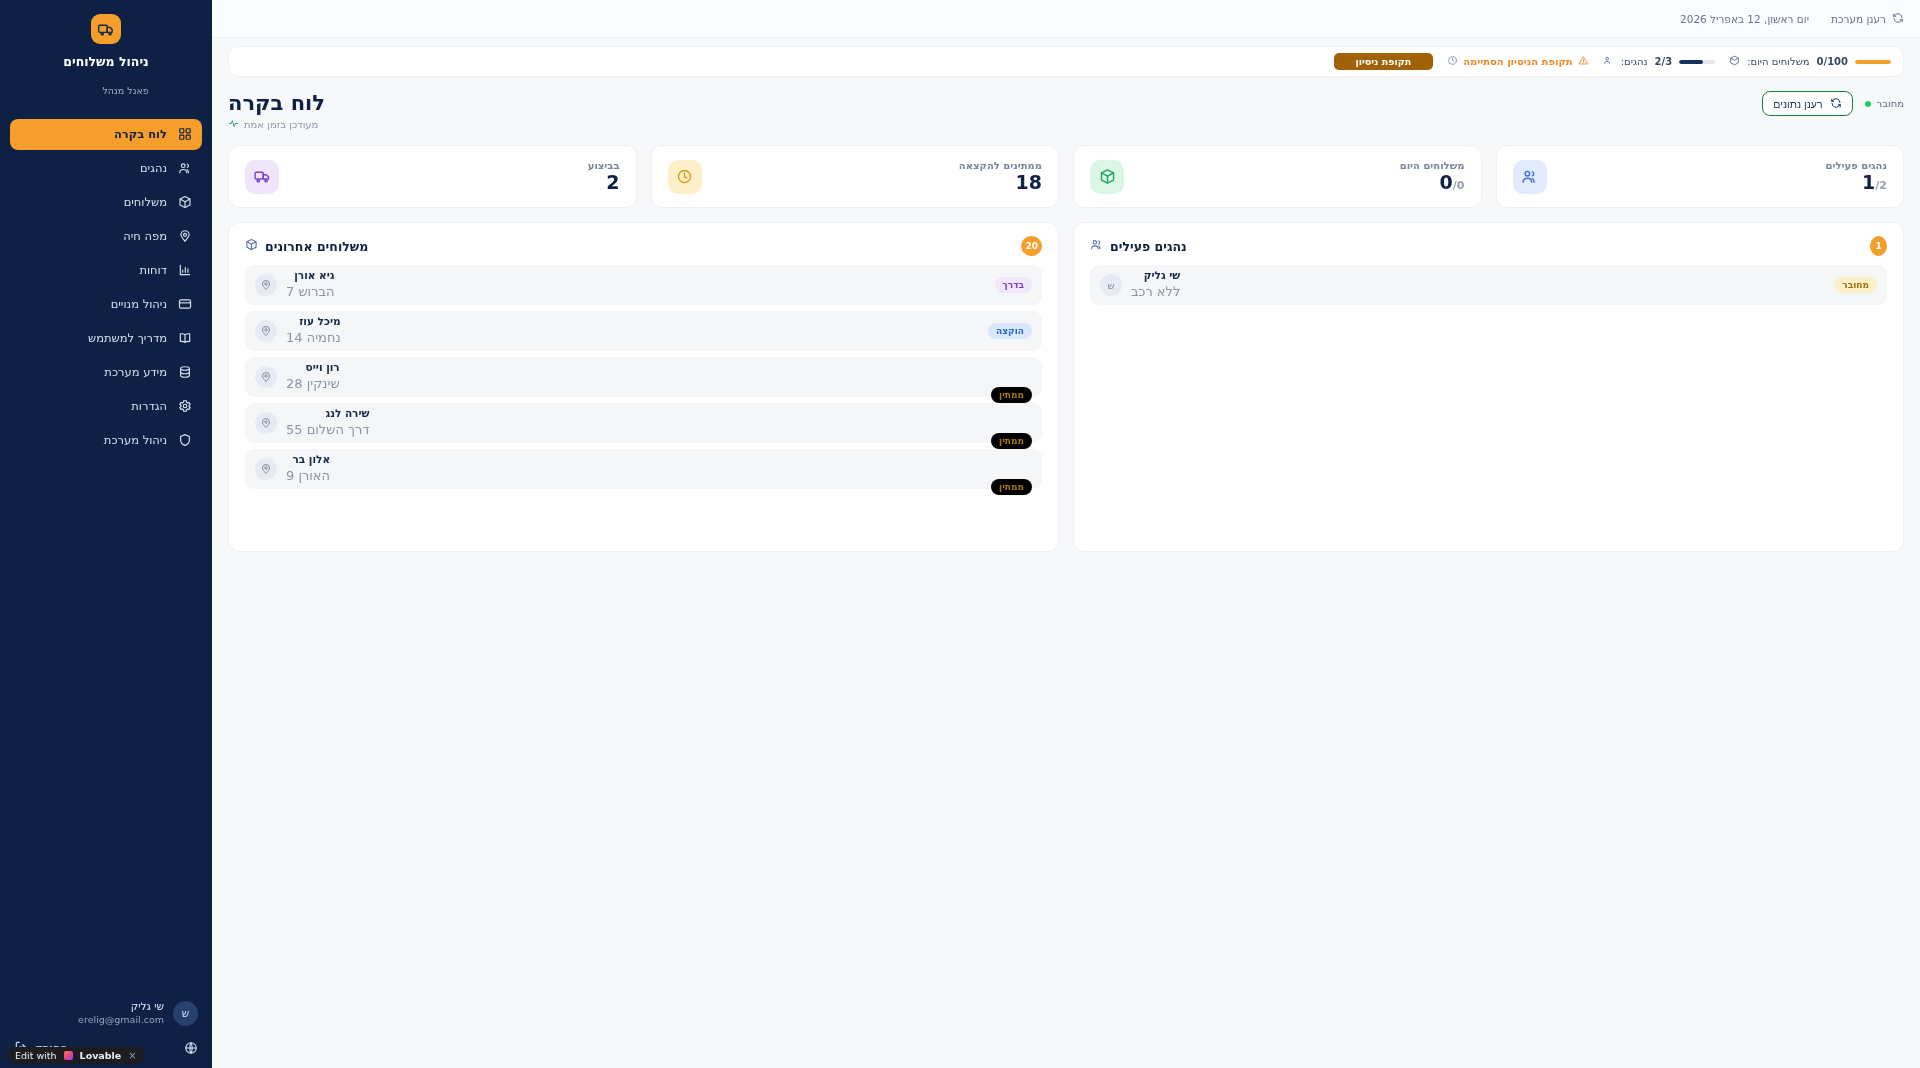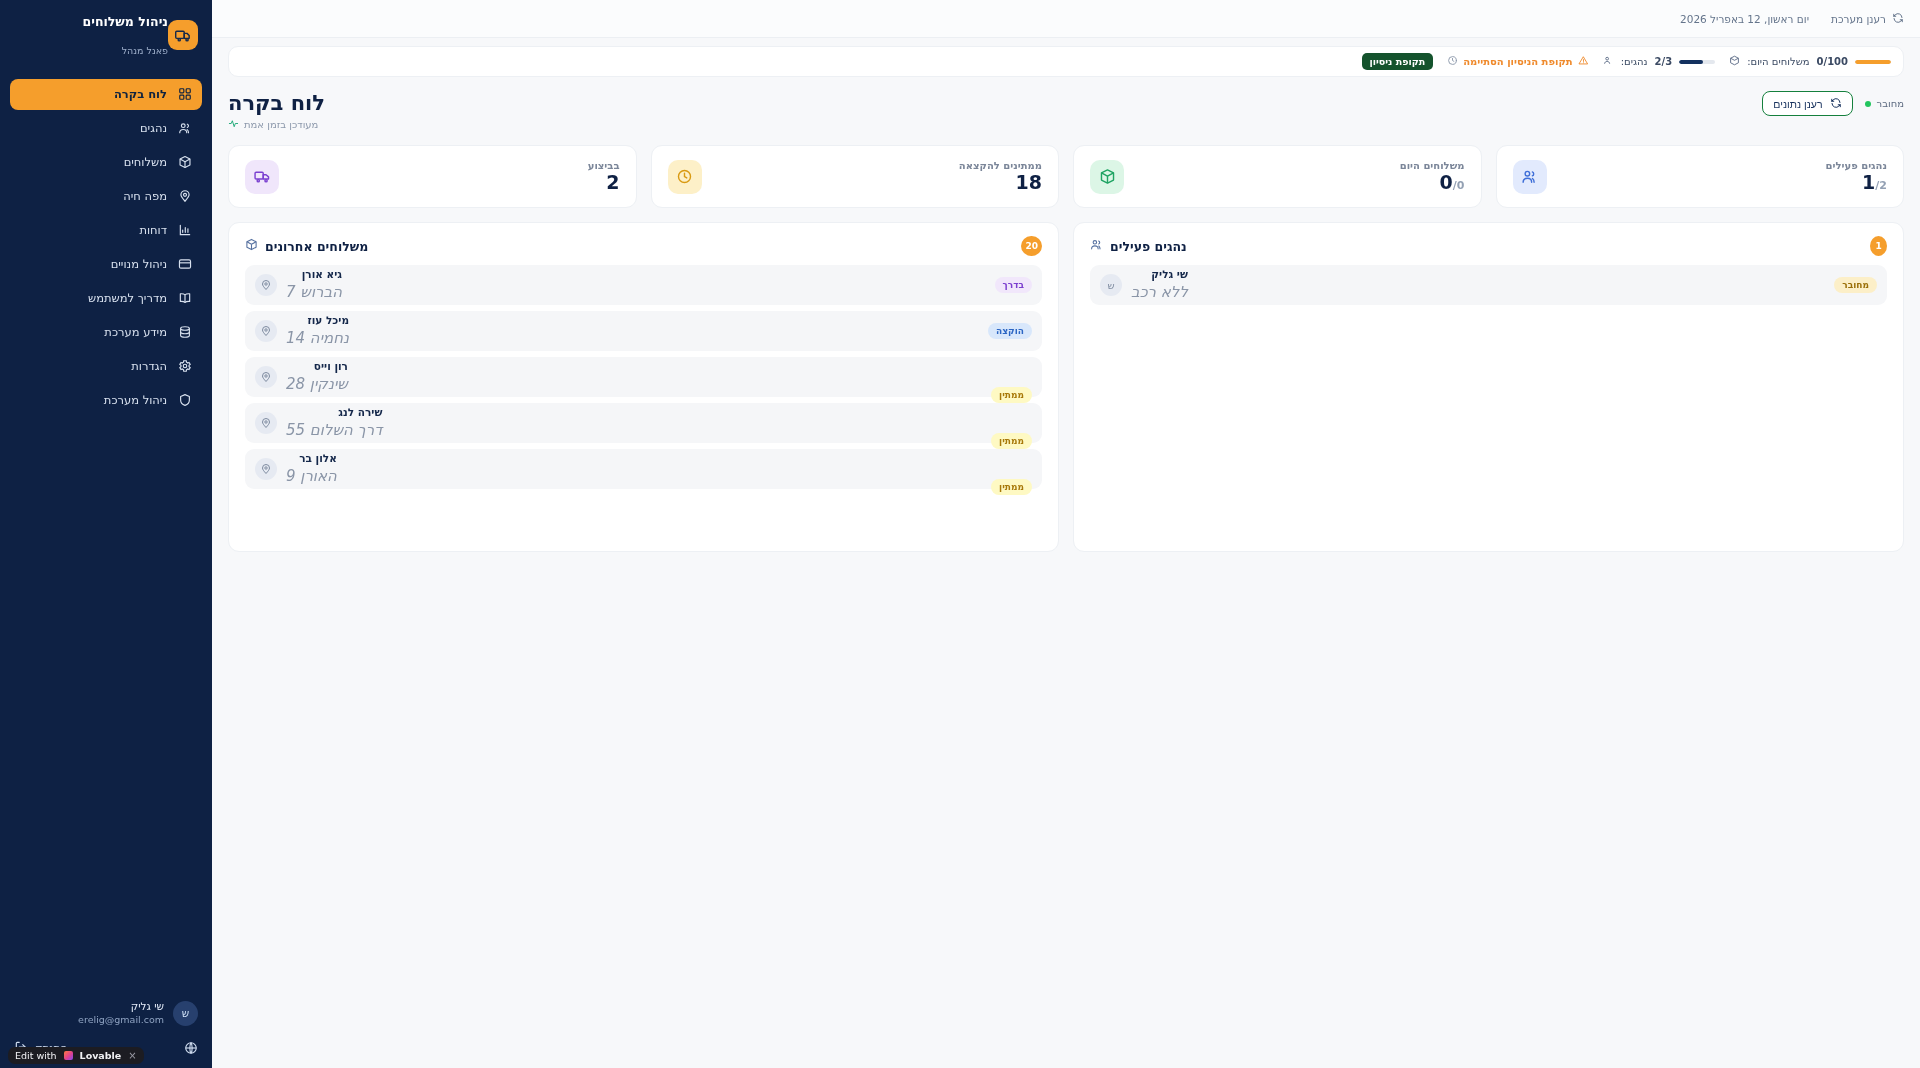--- a/index.html
+++ b/index.html
@@ -10,21 +10,21 @@
     background:#f7f8fa; color:#0f2144; overflow:hidden;
   }
   .app { display:flex; flex-direction:row-reverse; width:1920px; height:1068px; }
 
   
   .sidebar {
     width:212px; flex:0 0 212px; background:#0e2144; color:#fff;
     display:flex; flex-direction:column; position:relative;
   }
   .sb-brand { display:flex; align-items:center; justify-content:flex-start;
-    padding:14px 14px 12px 14px; }
+    gap:10px; padding:14px 14px 12px 14px;flex-direction:column; }
   .sb-logo { width:30px; height:30px; border-radius:9px; background:#f59e2c;
     display:flex; align-items:center; justify-content:center; flex:0 0 30px; }
   .sb-brand-txt { text-align:right; line-height:1.25; }
   .sb-title { font-size:12.5px; font-weight:700; color:#fff; }
   .sb-sub { font-size:9.5px; color:#9fb0cc; margin-top:15px; }
 
   .sb-nav { margin-top:10px; padding:0 10px; display:flex; flex-direction:column; gap:3px; }
   .sb-item { display:flex; align-items:center; gap:10px; height:31px;
     padding:0 10px; border-radius:8px; font-size:11.5px; color:#d7e0ee;
     cursor:pointer; justify-content:flex-start; }
@@ -61,22 +61,22 @@
   .topbar { height:38px; background:#fbfcfd; border-bottom:1px solid #eceff3;
     display:flex; align-items:center; justify-content:flex-start;
     padding:0 16px; gap:22px; }
   .tb-sync { display:flex; align-items:center; gap:6px; font-size:10.5px;
     color:#64748b; cursor:pointer; }
   .tb-date { font-size:10.5px; color:#64748b; }
 
   .banner { margin:8px 16px 0 16px; background:#fff; border:1px solid #edf0f4;
     border-radius:10px; height:31px; display:flex; align-items:center;
     justify-content:flex-start; padding:0 12px; gap:14px; }
-  .bn-badge { background:#14532d; color:#fff; font-size:9.5px; font-weight:700;
-    border-radius:5px; padding:3px 8px; }
+  .bn-badge { background:#a16207; color:#fff; font-size:9.5px; font-weight:700;
+    border-radius:5px; padding:3px 22px; }
   .bn-trial { display:flex; align-items:center; gap:5px; font-size:10px;
     color:#ef8a2c; font-weight:600; }
   .bn-stat { display:flex; align-items:center; gap:7px; font-size:10px; color:#3b4a63; }
   .bn-stat .lbl { white-space:nowrap; }
   .bar { width:36px; height:4px; border-radius:3px; background:#e4e8ee; position:relative; overflow:hidden; }
   .bar > i { position:absolute; inset:0 auto 0 0; display:block; height:100%; border-radius:3px; }
   .bar.orange > i { background:#f59e2c; }
   .bar.navy > i { background:#13315f; }
 
   .page-head { padding:14px 16px 0 16px; display:flex; align-items:flex-start;
@@ -121,25 +121,25 @@
 
   .row { background:#f5f6f8; border-radius:9px; height:40px; display:flex;
     flex-direction:row-reverse; align-items:center; justify-content:space-between;
     padding:0 10px; }
   .row-right { display:flex; flex-direction:row-reverse; align-items:center; gap:9px; }
   .row-ava { width:22px; height:22px; border-radius:50%; background:#e6eaf2;
     display:flex; align-items:center; justify-content:center; flex:0 0 22px;
     color:#7e8ba0; font-size:10px; }
   .row-txt { text-align:right; line-height:1.3; }
   .row-name { font-size:10.5px; font-weight:700; color:#14274a; }
-  .row-sub { font-size:15px; color:#8a95a7; margin-top:1px;font-style:italic; }
+  .row-sub { font-size:13px; color:#8a95a7; margin-top:1px; }
   .chip { font-size:9px; border-radius:9px; padding:3px 8px; font-weight:600; }
   .chip-purple { background:#f1e7fb; color:#7c3fcf; }
   .chip-blue { background:#d8e7fb; color:#2c66c4; }
-  .chip-yellow { background:#fef9c3; color:#a8790a;margin-top:36px; }
+  .chip-yellow { background:#000000; color:#a8790a;margin-top:36px; }
   .chip-conn { background:#fcefc8; color:#9a6f08; }
 </style>
 </head>
 <body>
 
 <div class="app">
 
   <aside class="sidebar">
 
     <div class="sb-brand">

